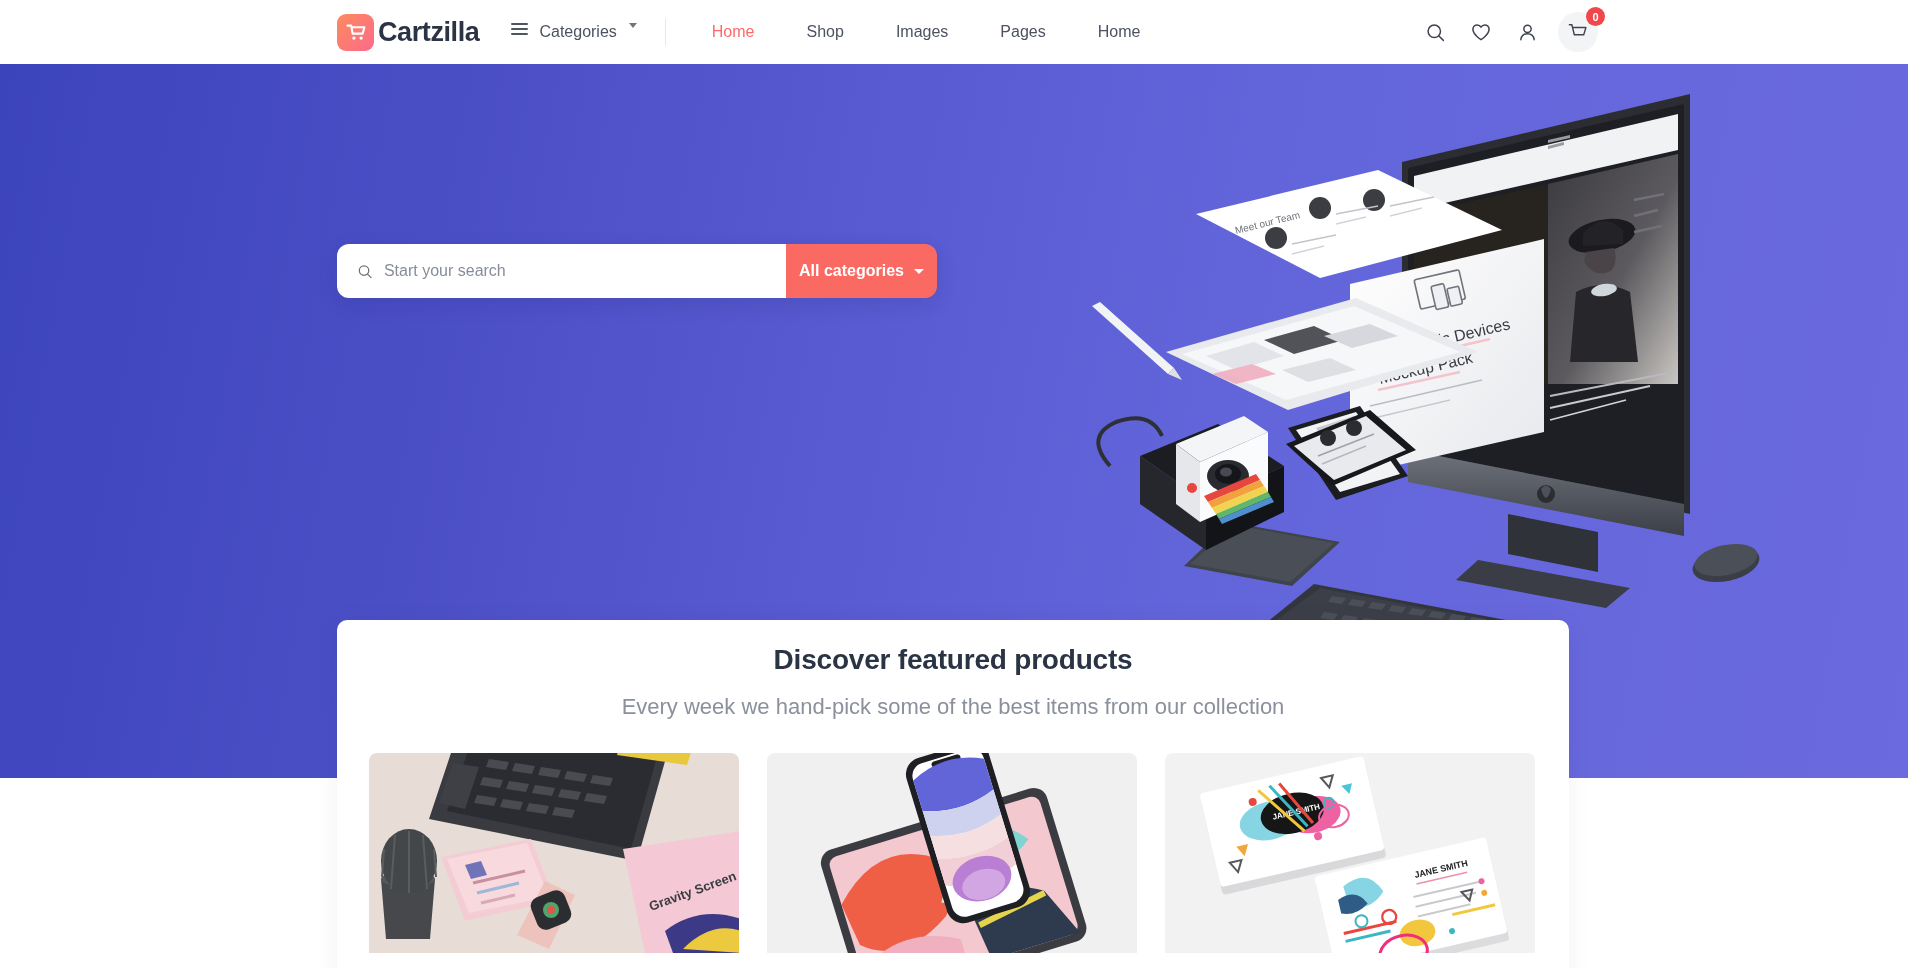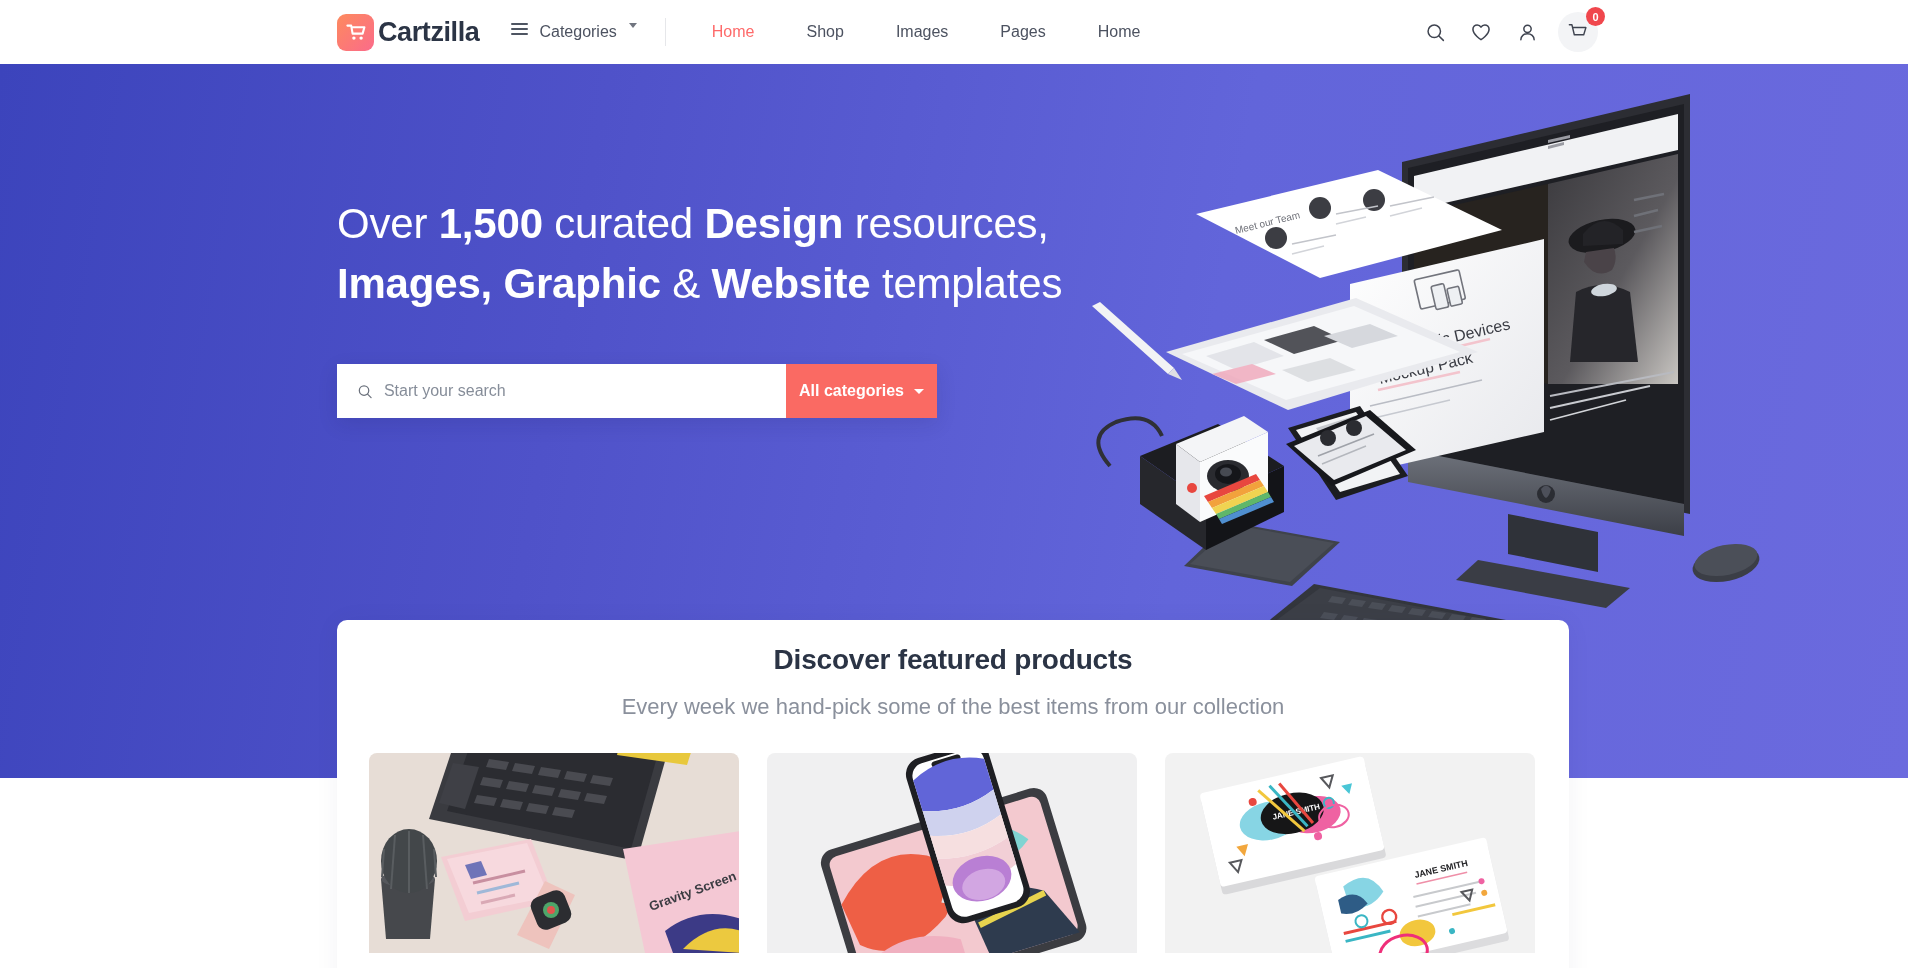--- a/index.html
+++ b/index.html
@@ -194,21 +194,21 @@
     font-size: 18px;
     color: #e4e4f6;
     font-weight: 400;
   }
 
   .search-row {
     margin-top: 50px;
     display: flex;
     width: 600px;
     height: 54px;
-    border-radius: 0;
+    border-radius: 12px;
     overflow: hidden;
     box-shadow: 0 6px 20px rgba(25,25,70,0.12);
   }
 
   .search-field {
     flex: 1;
     background: #ffffff;
     display: flex;
     align-items: center;
     padding-left: 20px;
@@ -559,24 +559,20 @@
         <path d="M216 362 L288 332 L328 366 L256 396 Z" fill="#e9eaee"></path>
         <circle cx="250" cy="354" r="8" fill="#2b2c31"></circle>
         <circle cx="276" cy="344" r="8" fill="#2b2c31"></circle>
         <path d="M240 372 L296 350" stroke="#9fa2a9" stroke-width="1.6"></path>
         <path d="M244 380 L288 362" stroke="#b4b7bd" stroke-width="1.4"></path>
       </g>
     </svg>
   </div>
 
   <div class="hero-inner">
-    <h1 class="hero-title">
-      <span>Over </span><b>1,500</b><span> curated </span><b>Design</b><span> resources,</span><br>
-      <b>Images, Graphic</b><span> &amp; </span><b>Website</b><span> templates</span>
-    </h1>
 
 
     <div class="search-row">
       <div class="search-field">
         <svg width="17" height="17" viewBox="0 0 24 24" fill="none">
           <circle cx="10.6" cy="10.6" r="7.1" stroke="#6b717c" stroke-width="1.9"></circle>
           <path d="M15.9 15.9 L21.2 21.2" stroke="#6b717c" stroke-width="1.9" stroke-linecap="round"></path>
         </svg>
         <input class="search-input" type="text" placeholder="Start your search" style="">
       </div>

